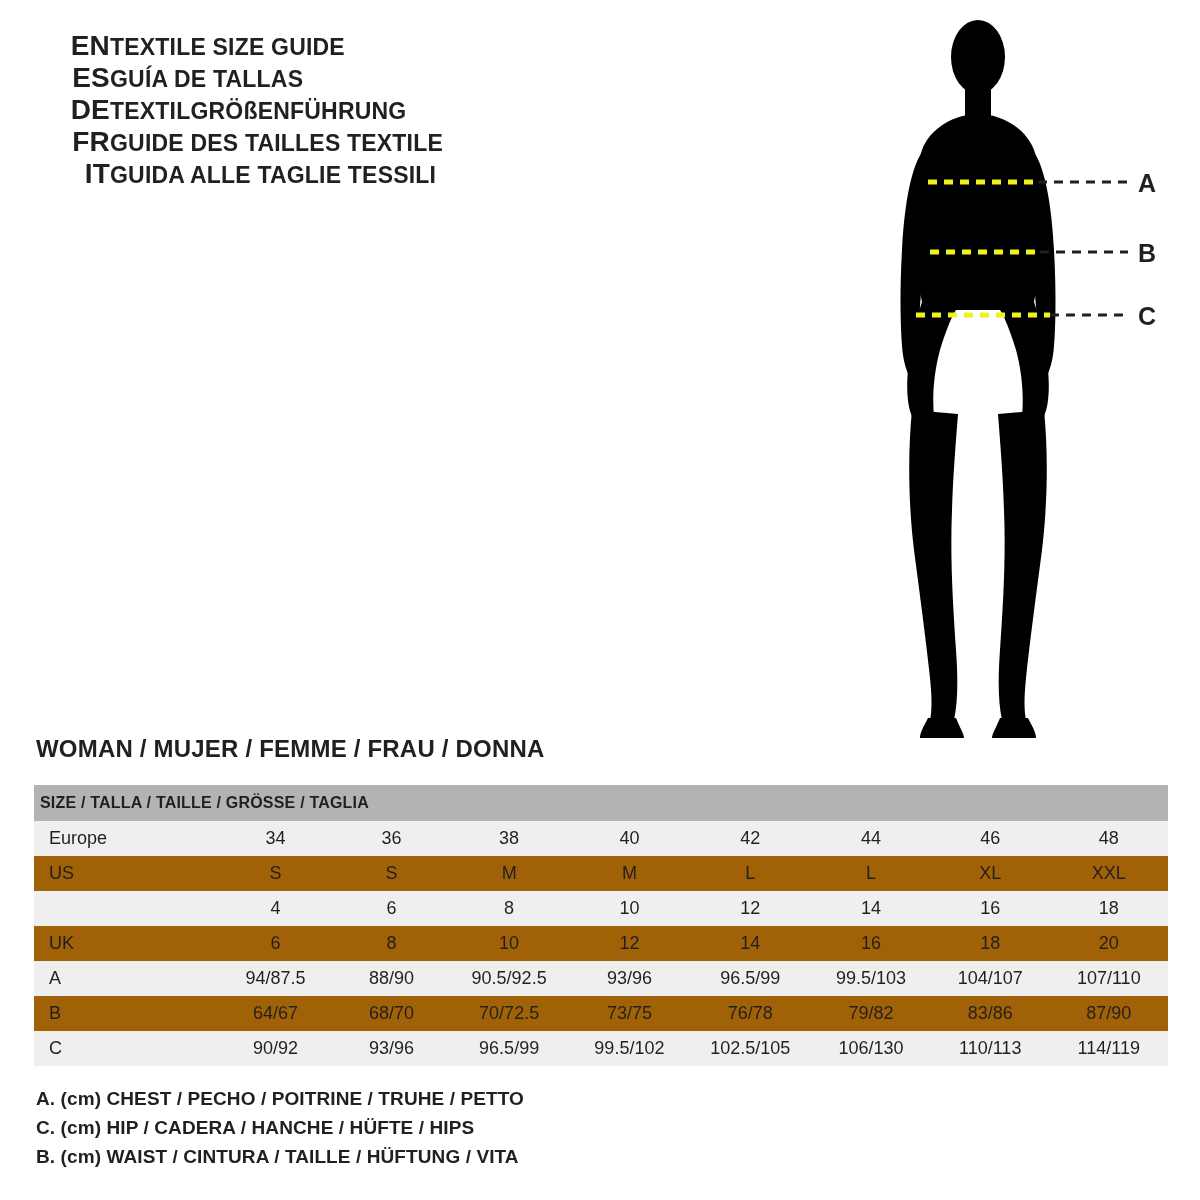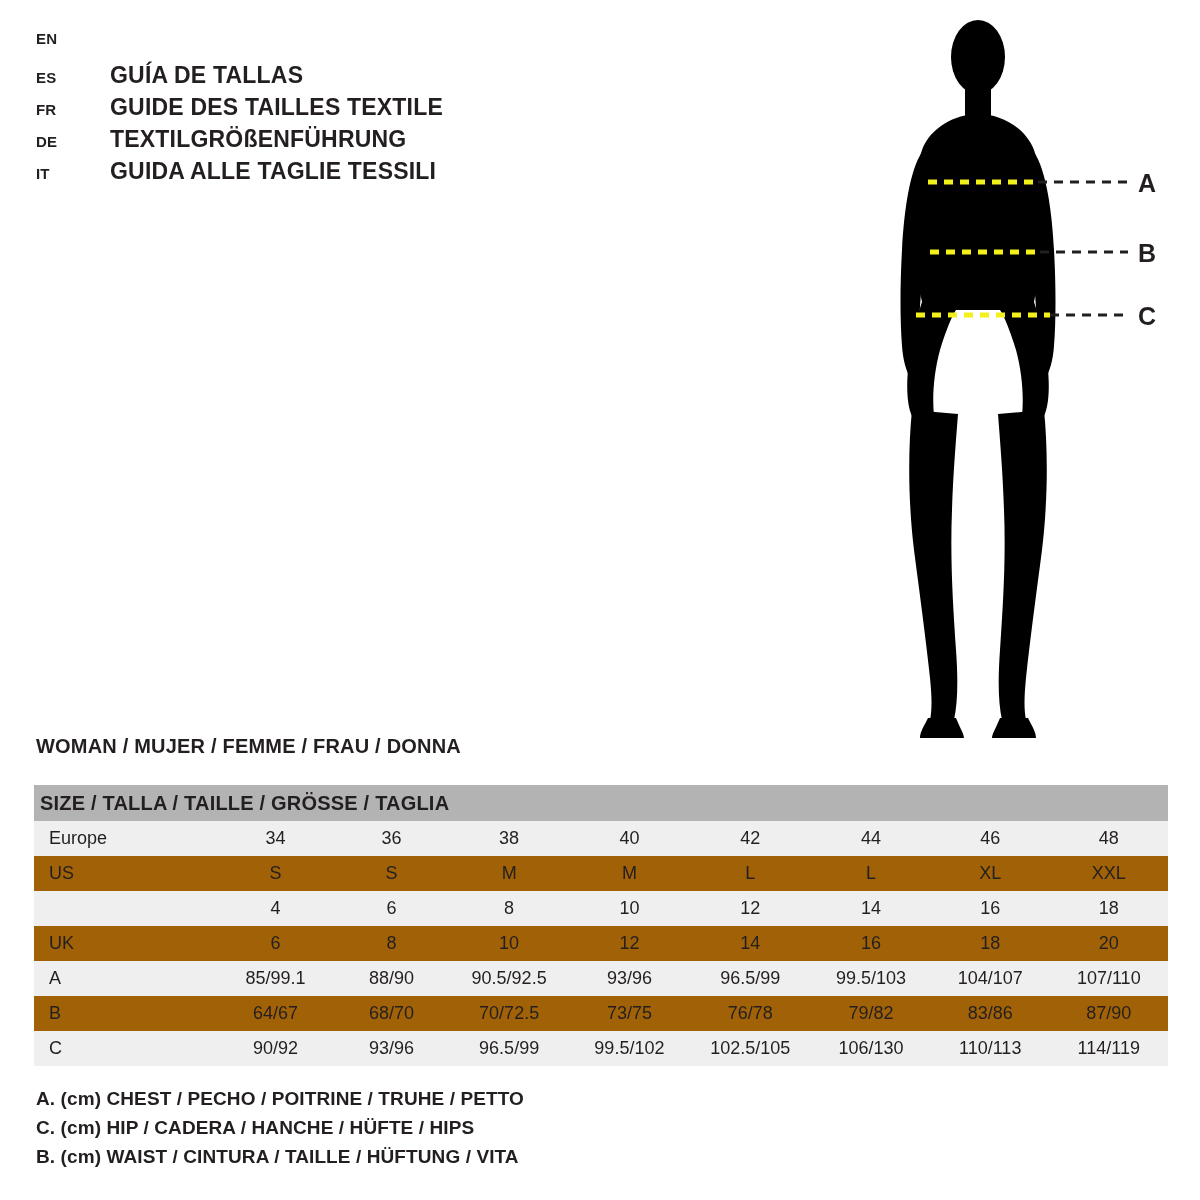--- a/index.html
+++ b/index.html
@@ -27,22 +27,23 @@
     display: flex;
     align-items: baseline;
     height: 32px;
     font-size: 22px;
     font-weight: bold;
     letter-spacing: .2px;
   }
   .lang-code {
     width: 74px;
     flex: 0 0 74px;
-    font-size: 15px;
-    font-weight: bold;
+    font-size: 28px;
+    font-weight: bold;
+    text-align: right;
   }
   .lang-text {
     font-size: 23px;
     font-weight: bold;
     white-space: nowrap;
   }
 
   
   .figure-wrap {
     position: absolute;
@@ -51,38 +52,38 @@
     width: 330px;
     height: 740px;
   }
   .figure-wrap svg { display: block; }
 
   
   .woman-label {
     position: absolute;
     left: 36px;
     top: 735px;
-    font-size: 20px;
+    font-size: 24px;
     font-weight: bold;
     letter-spacing: .2px;
   }
 
   
   .size-table {
     position: absolute;
     left: 34px;
     top: 785px;
     width: 1134px;
     border-collapse: collapse;
     font-size: 18px;
   }
   .size-table tr.head-row td {
     background: #b3b3b3;
     font-weight: bold;
-    font-size: 20px;
+    font-size: 16px;
     height: 30px;
     padding: 3px 6px;
     color: #231f20;
     letter-spacing: .2px;
   }
   .size-table td {
     height: 31px;
     padding: 2px 6px;
     color: #231f20;
   }
@@ -118,32 +119,33 @@
     font-weight: bold;
     fill: #231f20;
   }
 </style>
 </head>
 <body>
 
 <div class="lang-block">
   <div class="lang-row">
     <span class="lang-code">EN</span>
+    <span class="lang-text">TEXTILE SIZE GUIDE</span>
   </div>
   <div class="lang-row">
     <span class="lang-code">ES</span>
     <span class="lang-text">GUÍA DE TALLAS</span>
   </div>
   <div class="lang-row">
+    <span class="lang-code">DE</span>
+    <span class="lang-text">TEXTILGRÖßENFÜHRUNG</span>
+  </div>
+  <div class="lang-row">
     <span class="lang-code">FR</span>
     <span class="lang-text">GUIDE DES TAILLES TEXTILE</span>
-  </div>
-  <div class="lang-row">
-    <span class="lang-code">DE</span>
-    <span class="lang-text">TEXTILGRÖßENFÜHRUNG</span>
   </div>
   <div class="lang-row">
     <span class="lang-code">IT</span>
     <span class="lang-text">GUIDA ALLE TAGLIE TESSILI</span>
   </div>
 </div>
 
 <div class="figure-wrap">
   <svg width="330" height="740" viewBox="0 0 330 740" xmlns="http://www.w3.org/2000/svg">
     <g fill="#000000">
@@ -278,21 +280,21 @@
       <td class="val">10</td>
       <td class="val">12</td>
       <td class="val">14</td>
       <td class="val">16</td>
       <td class="val">18</td>
       <td class="val">20</td>
     </tr>
 
     <tr class="r-light">
       <td class="label-cell">A</td>
-      <td class="val">85/99.1</td>
+      <td class="val">94/87.5</td>
       <td class="val">88/90</td>
       <td class="val">90.5/92.5</td>
       <td class="val">93/96</td>
       <td class="val">96.5/99</td>
       <td class="val">99.5/103</td>
       <td class="val">104/107</td>
       <td class="val">107/110</td>
     </tr>
 
     <tr class="r-dark">

